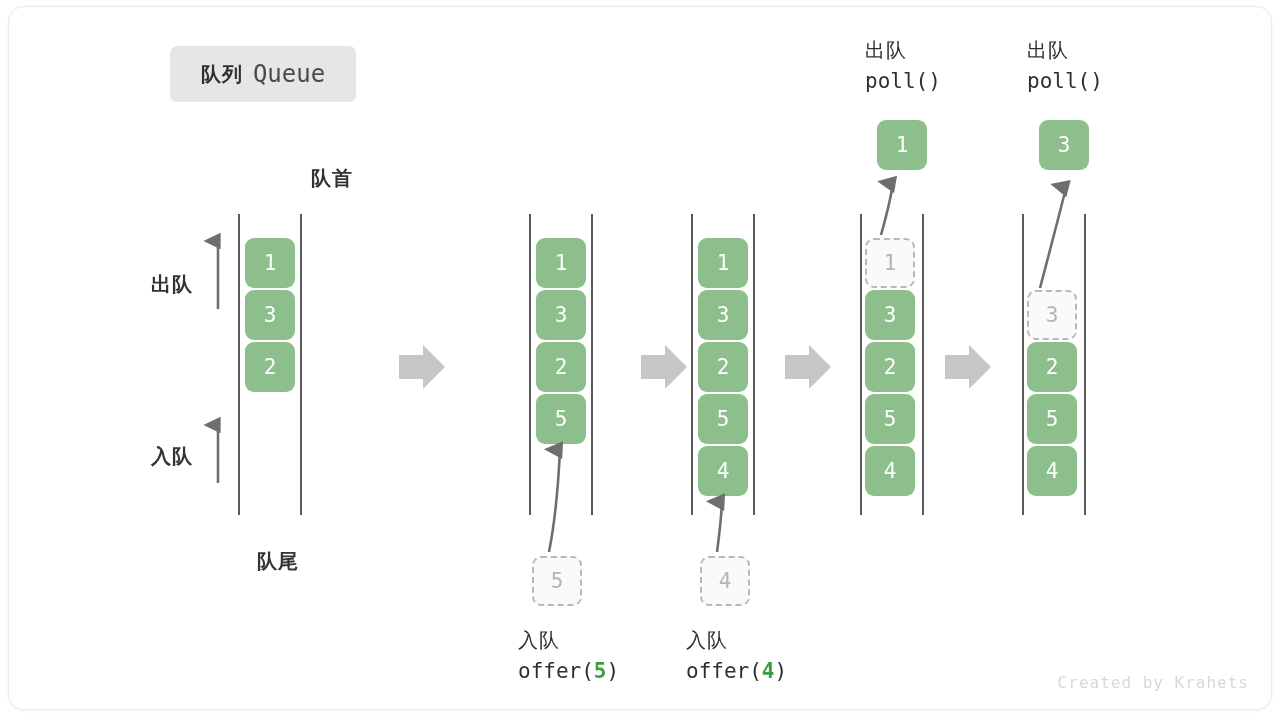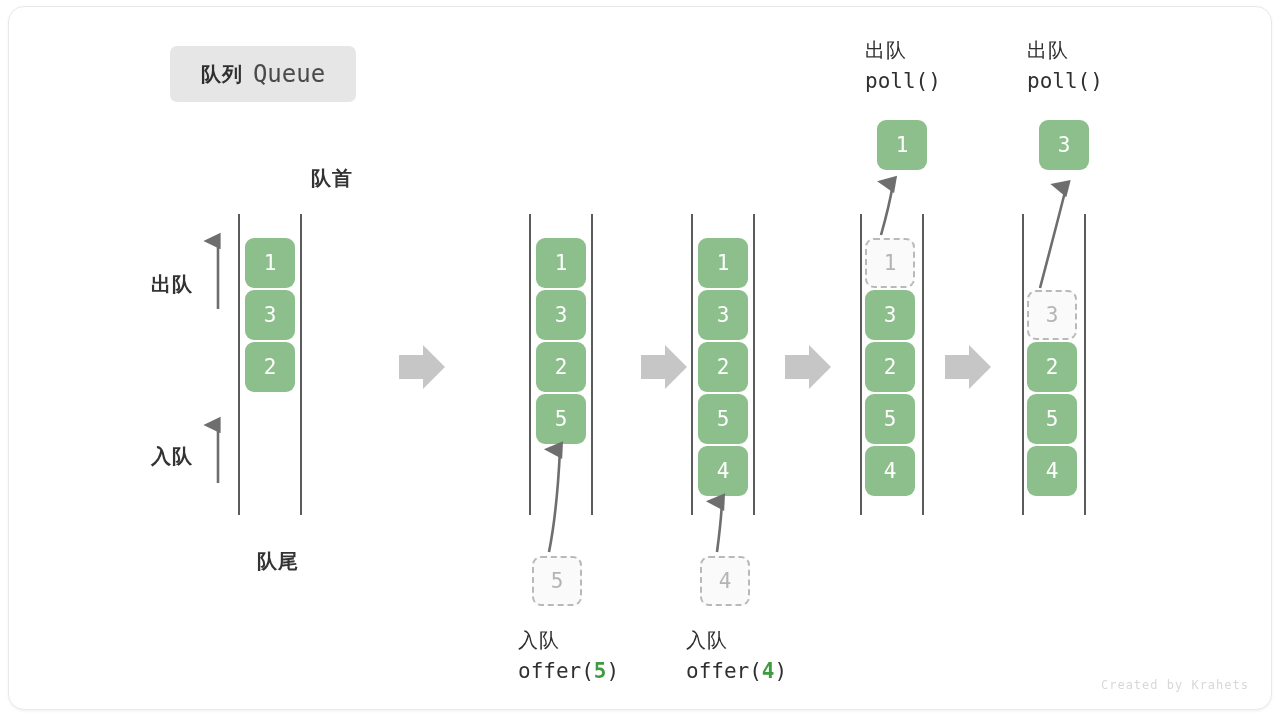--- a/index.html
+++ b/index.html
@@ -75,21 +75,21 @@
     display:block;
     font-family:"DejaVu Sans Mono","Liberation Mono",monospace;
     font-size:21px;color:#2f2f2f;margin-top:5px;
   }
   .op-label .mono .num{color:#3f9b41;font-weight:bold;}
 
   
   #watermark{
     right:22px;bottom:17px;
     font-family:"DejaVu Sans Mono","Liberation Mono",monospace;
-    font-size:12px;color:#d8d8d8;letter-spacing:1px;margin-left:16px;
+    font-size:16px;color:#d8d8d8;letter-spacing:1px;margin-left:16px;
   }
   svg.ov{position:absolute;left:0;top:0;width:1262px;height:702px;overflow:visible;pointer-events:none;}
 </style>
 </head>
 <body>
 
 <div id="card">
 
   <div class="abs" id="title-badge">
     <span class="cjk">队列</span>

